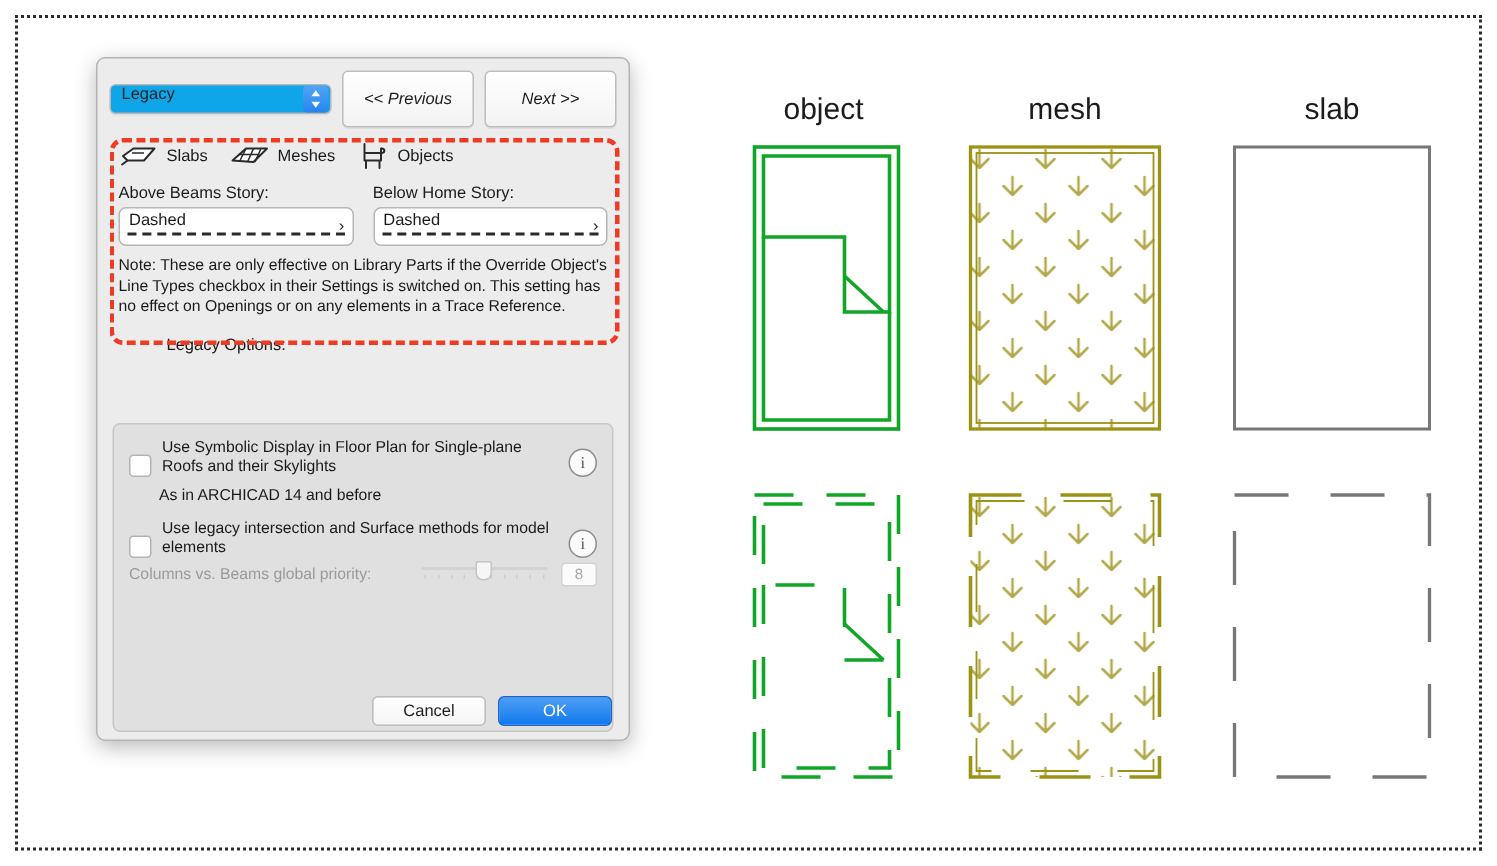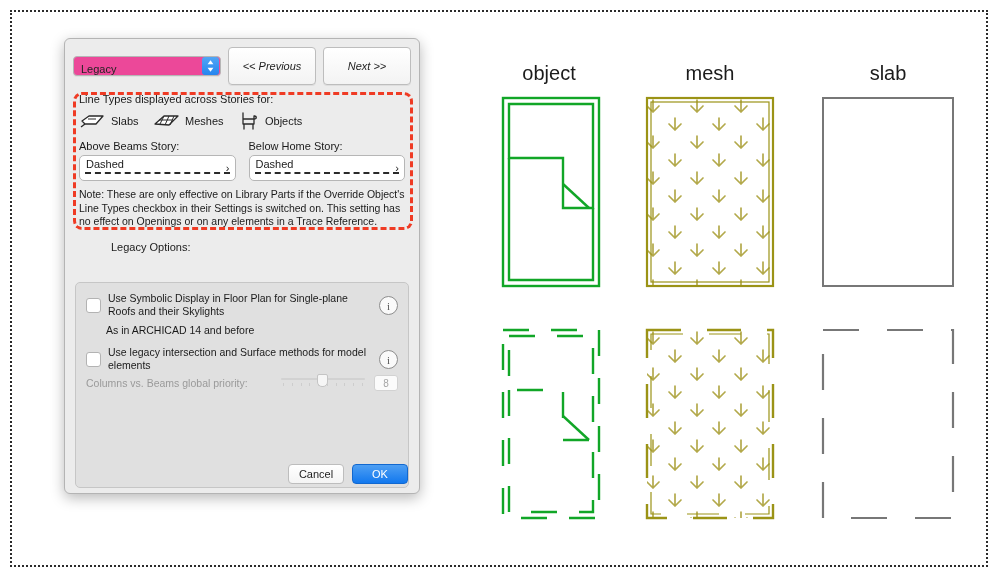--- a/index.html
+++ b/index.html
@@ -55,25 +55,25 @@
   #toolrow {
     display: flex;
     align-items: center;
     padding: 8px 8px 6px 8px;
     gap: 7px;
   }
   .popup {
     position: relative;
     width: 155px;
     height: 20px;
-    background: #ec4899;
+    background: #0ea5e9;
     border: 1px solid #b6b6b6;
     border-radius: 4px;
     display: flex;
-    align-items: flex-end;
+    align-items: flex-start;
     box-sizing: border-box;
     box-shadow: 0 1px 0 rgba(0,0,0,0.05);
   }
   .popup .pop-label {
     font-size: 11px;
     color: #242424;
     padding-left: 7px;
     flex: 1;
   }
   .popup .pop-arrows {
@@ -199,21 +199,21 @@
     left: 10px; top: 243px;
     width: 334px; height: 206px;
     background: #e0e0e0;
     border: 1px solid #c6c6c6;
     border-radius: 5px;
     box-sizing: border-box;
     padding: 9px 10px;
   }
   .optrow {
     display: flex;
-    align-items: center;
+    align-items: flex-end;
     gap: 7px;
   }
   .cbox {
     width: 13px; height: 13px;
     background: #fff;
     border: 1px solid #b3b3b3;
     border-radius: 3px;
     flex: none;
     margin-top: 1px;
   }
@@ -301,21 +301,21 @@
 
   
   #footer {
     position: absolute;
     right: 11px; bottom: 9px;
     display: flex;
     gap: 8px;
   }
   .fbtn {
     height: 20px;
-    width: 56px;
+    width: 76px;
     border-radius: 4px;
     font-size: 11px;
     display: flex;
     align-items: center;
     justify-content: center;
     box-sizing: border-box;
     margin-top: 39px;
   }
   .fbtn.cancel {
     background: linear-gradient(180deg,#ffffff 0%,#f4f4f4 100%);
@@ -360,21 +360,20 @@
         </svg>
       </span>
     </div>
     <div class="btn">&lt;&lt; Previous</div>
     <div class="btn">Next &gt;&gt;</div>
   </div>
 
   <div id="highlight"></div>
 
   <div class="section">
-    <div class="sec-title">Line Types displayed across Stories for:</div>
 
     <div id="typerow">
       <div class="typeitem" style="width:74px">
         <svg width="28" height="18" viewBox="0 0 28 18">
           <path d="M3 9 L10 4 L24 4 L17 12 L6 12 Z" fill="#ffffff" stroke="#2a2a2a" stroke-width="1.3" stroke-linejoin="round"></path>
           <path d="M6 12 L2 15" stroke="#2a2a2a" stroke-width="1.3"></path>
           <path d="M9 7 L17 7" stroke="#2a2a2a" stroke-width="1.1"></path>
         </svg>
         <span class="tlabel">Slabs</span>
       </div>

